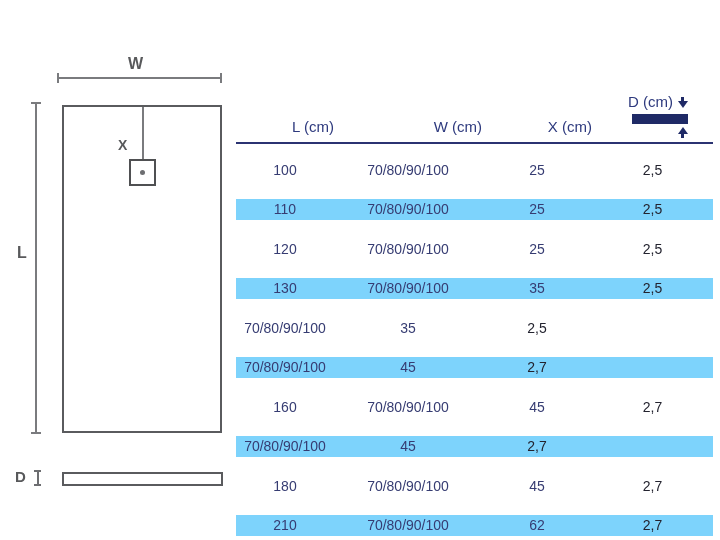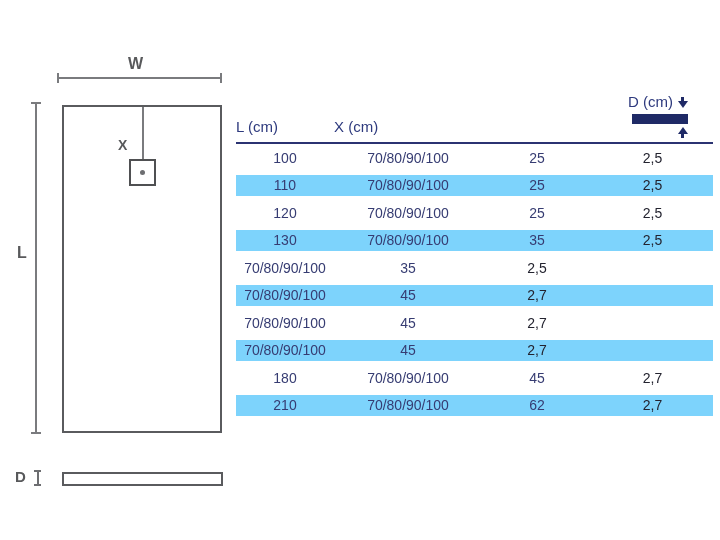--- a/index.html
+++ b/index.html
@@ -40,39 +40,39 @@
   }
   .d-tick { position:absolute; left:33px; top:470px; width:9px; height:16px; }
   .d-tick .bar-h { position:absolute; left:1px; width:7px; height:2px; background:#6d6e71; }
   .d-tick .bar-h.top { top:0; } .d-tick .bar-h.bot { bottom:0; }
   .d-tick .bar-v { position:absolute; left:3.5px; top:1px; width:2px; height:14px; background:#6d6e71; }
 
   
   .spec-table { position:absolute; left:236px; top:88px; width:477px; }
   .thead { position:relative; height:54px; }
   .hgrid { display:grid; grid-template-columns:98px 148px 110px 121px; height:100%; align-items:end; }
-  .hcell { text-align:left; color:#2e3a7e; font-size:15px; padding-bottom:7px; }
+  .hcell { text-align:right; color:#2e3a7e; font-size:15px; padding-bottom:7px; }
 
   .d-block { position:absolute; right:25px; top:5px; width:66px;
              display:flex; flex-direction:column; align-items:flex-end; }
   .d-head-row { display:flex; align-items:center; gap:4px; }
   .d-head-label { color:#2e3a7e; font-size:15px; padding-bottom:2px; }
   .d-bar { width:56px; height:10px; background:#1f2a66; margin-top:2px; }
   .arr { display:flex; flex-direction:column; align-items:center; width:11px; }
   .arr .stem { width:3px; height:4px; background:#1f2a66; }
   .arr .tri-down { width:0; height:0; border-left:5px solid transparent;
                    border-right:5px solid transparent; border-top:7px solid #1f2a66; }
   .arr .tri-up   { width:0; height:0; border-left:5px solid transparent;
                    border-right:5px solid transparent; border-bottom:7px solid #1f2a66; }
   .arr-up-wrap { margin-top:3px; margin-right:0px; }
 
   .divider { height:2px; background:#2b3372; }
 
   .trow { display:grid; grid-template-columns:98px 148px 110px 121px;
-          height:27.5px; align-items:center; background:#fff; }
+          height:27.5px; align-items:center; background:#fff;margin-top:12px; }
   .trow.band { background:#7dd3fc; border-top:3px solid #fff; border-bottom:3px solid #fff; }
   .cell { text-align:center; font-size:14px; color:#363c72; }
   .cell.c-d { color:#23232f; }
 
 </style>
 </head>
 <body>
 
 <div class="sheet">
 
@@ -102,20 +102,21 @@
         <div class="bar-h bot"></div>
     </div>
     <div class="tray-side"></div>
   </div>
 
   <div class="spec-table">
 
     <div class="thead">
       <div class="hgrid">
         <div class="hcell">L (cm)</div>
+        <div class="hcell">W (cm)</div>
         <div class="hcell">X (cm)</div>
         <div class="hcell"></div>
       </div>
       <div class="d-block">
         <div class="d-head-row">
           <span class="d-head-label">D (cm)</span>
           <span class="arr">
               <span class="stem"></span>
               <span class="tri-down"></span>
             </span>
@@ -158,20 +159,21 @@
       <div class="cell c-w">70/80/90/100</div>
       <div class="cell c-x">35</div>
       <div class="cell c-d">2,5</div>
     </div>
     <div class="trow band">
       <div class="cell c-w">70/80/90/100</div>
       <div class="cell c-x">45</div>
       <div class="cell c-d">2,7</div>
     </div>
     <div class="trow">
+      <div class="cell c-l">160</div>
       <div class="cell c-w">70/80/90/100</div>
       <div class="cell c-x">45</div>
       <div class="cell c-d">2,7</div>
     </div>
     <div class="trow band">
       <div class="cell c-w">70/80/90/100</div>
       <div class="cell c-x">45</div>
       <div class="cell c-d">2,7</div>
     </div>
     <div class="trow">

